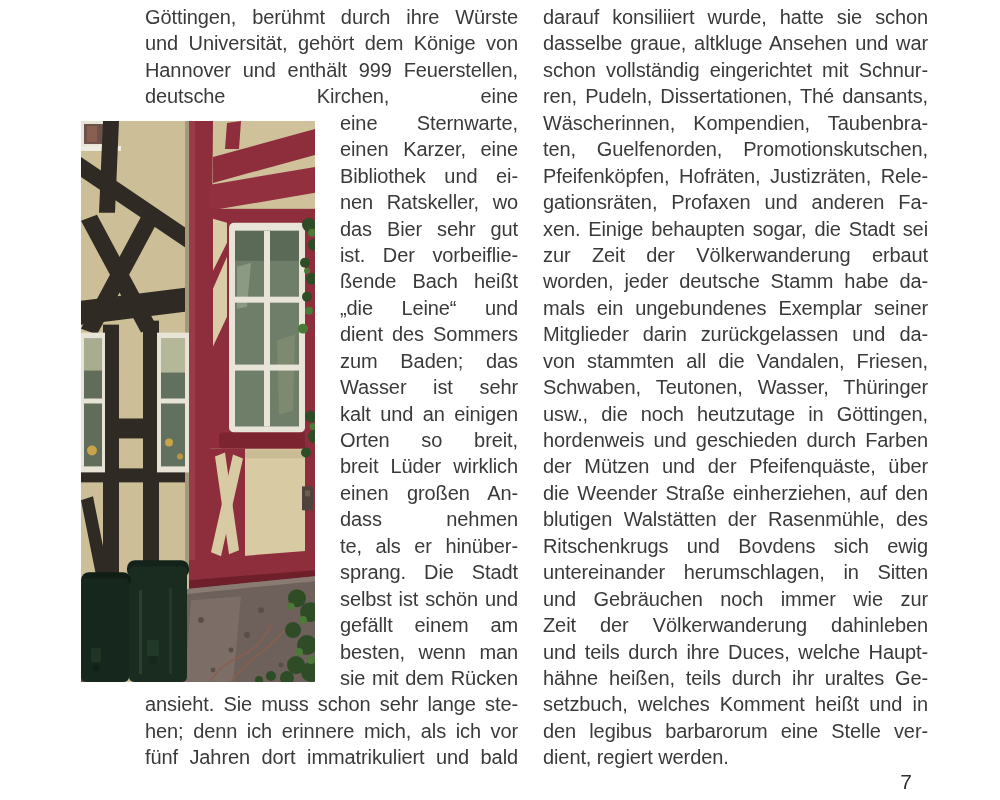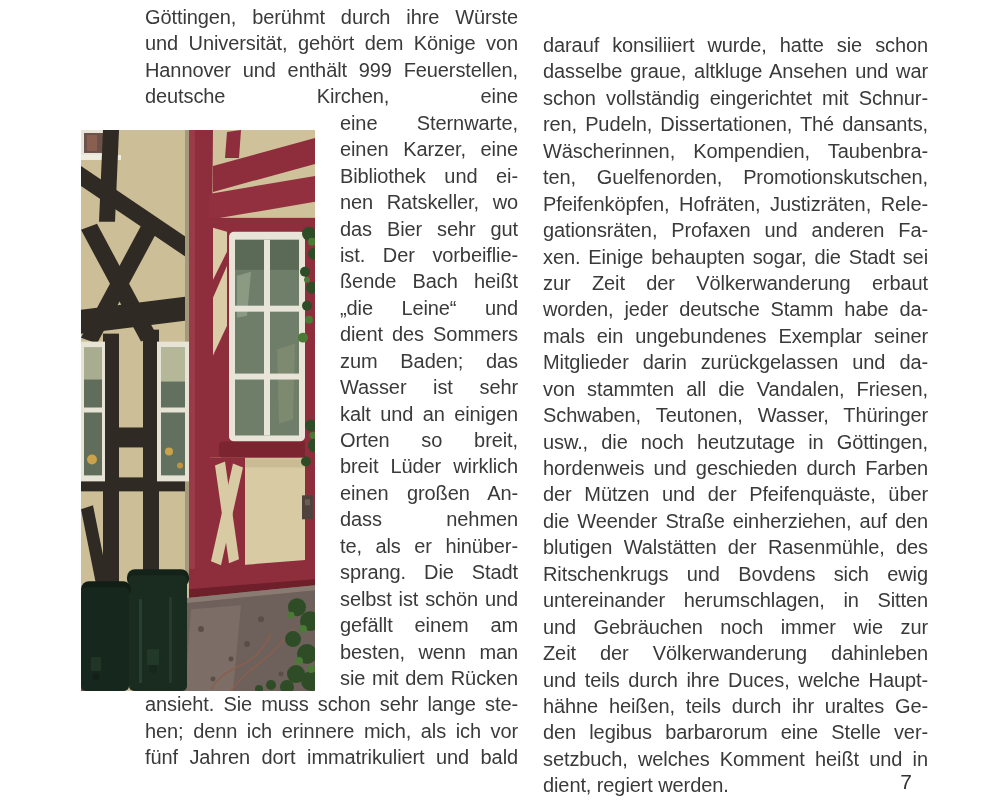--- a/index.html
+++ b/index.html
@@ -8,37 +8,37 @@
     background: #ffffff;
     font-family: "Liberation Sans", "DejaVu Sans", sans-serif;
     color: #3a3a3a;
     position: relative;
     overflow: hidden;
   }
   .page { position: absolute; inset: 0; background: #ffffff; border-radius: 29px; }
 
   .col { position: absolute; top: 4px; }
   .col-left  { left: 145px; width: 373px; }
-  .col-right { left: 543px; width: 385px; margin-top: 28px; }
+  .col-right { left: 543px; width: 385px; }
 
   .textblock .line {
     font-size: 20px;
     line-height: 26.45px;
     height: 26.45px;
     letter-spacing: -0.1px;
     text-align: justify;
     text-align-last: justify;
     overflow: hidden;
   }
   .textblock .line.line-last {
     text-align: right;
     text-align-last: left;
   }
 
-  .mid { display: flex; align-items: flex-end; }
+  .mid { display: flex; align-items: center; }
   .photo {
     width: 234px;
     height: 561px;
     margin-left: -64px;
     margin-top: 2px;
     flex: none;
     overflow: hidden;
   }
   .photo svg { display: block; width: 100%; height: 100%; }
   .narrow { width: 178px; margin-left: 25px; flex: none; }
@@ -267,19 +267,19 @@
       <div class="line">hordenweis und geschieden durch Farben</div>
       <div class="line">der Mützen und der Pfeifenquäste, über</div>
       <div class="line">die Weender Straße einherziehen, auf den</div>
       <div class="line">blutigen Walstätten der Rasenmühle, des</div>
       <div class="line">Ritschenkrugs und Bovdens sich ewig</div>
       <div class="line">untereinander herumschlagen, in Sitten</div>
       <div class="line">und Gebräuchen noch immer wie zur</div>
       <div class="line">Zeit der Völkerwanderung dahinleben</div>
       <div class="line">und teils durch ihre Duces, welche Haupt-</div>
       <div class="line">hähne heißen, teils durch ihr uraltes Ge-</div>
+      <div class="line">setzbuch, welches Komment heißt und in</div>
       <div class="line">den legibus barbarorum eine Stelle ver-</div>
-      <div class="line">setzbuch, welches Komment heißt und in</div>
       <div class="line line-last">dient, regiert werden.</div>
     </div>
 
   <div class="page-number">7</div>
 </div>
 
 </body></html>

